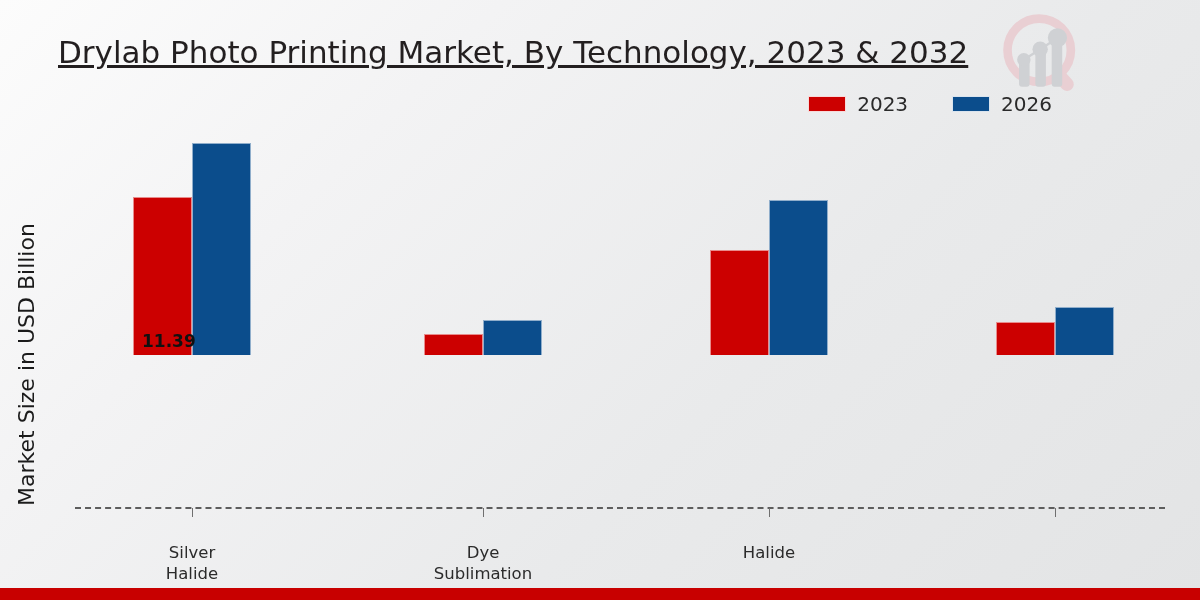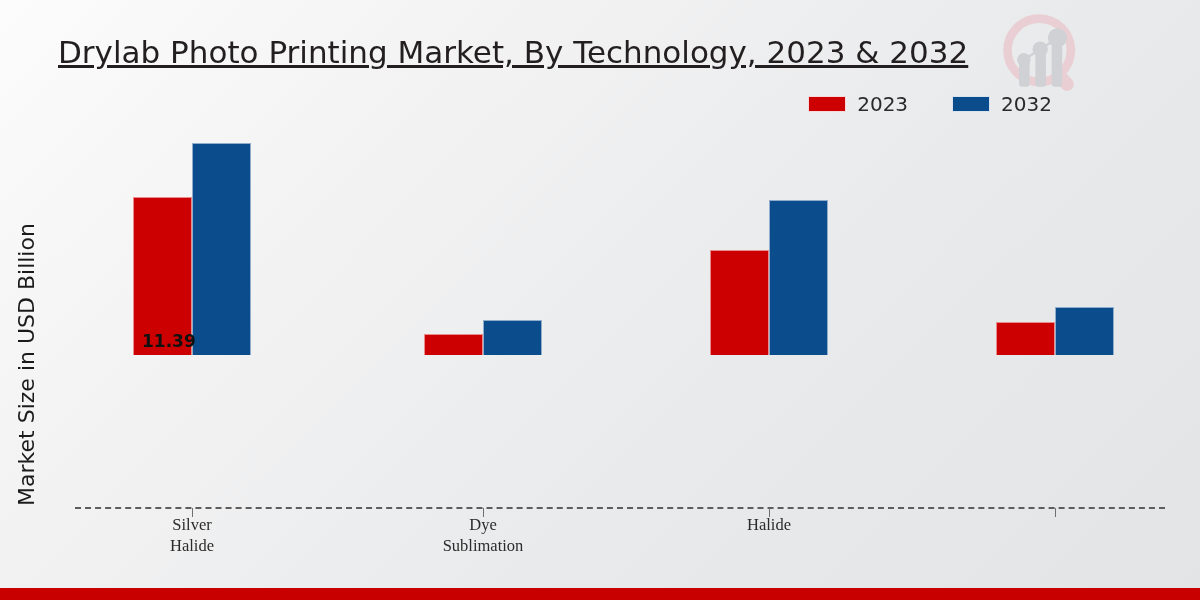--- a/index.html
+++ b/index.html
@@ -97,27 +97,26 @@
     white-space:nowrap;
   }
   .tick {
     position:absolute;
     top:508px;
     width:1px; height:9px;
     background:#6f6f6f;
   }
   .cat-label {
     position:absolute;
-    top:514px;
+    top:542px;
     width:200px;
     text-align:center;
     font-size:16.5px;
     line-height:21px;
     color:#2b2b2b;
-    font-family:Liberation Serif, serif;
   }
 
   
   .bottom-band {
     position:absolute;
     left:0; bottom:0;
     width:1200px; height:12px;
     background:#c80000;
   }
 </style>
@@ -143,21 +142,21 @@
 
   <div class="chart-title">Drylab Photo Printing Market, By Technology, 2023 &amp; 2032</div>
 
   <div class="legend">
     <div class="legend-item">
       <span class="legend-swatch" style="background:#cc0000;"></span>
       <span class="legend-label">2023</span>
     </div>
     <div class="legend-item">
       <span class="legend-swatch" style="background:#0b4d8c;"></span>
-      <span class="legend-label">2032</span>
+      <span class="legend-label">2026</span>
     </div>
   </div>
 
   <div class="y-axis-title">Market Size in USD Billion</div>
 
   <div class="plot">
 
     <div class="baseline"></div>
 
     <div class="bar" style="left:133px; width:59px; height:158px; background:#cc0000;"></div>

